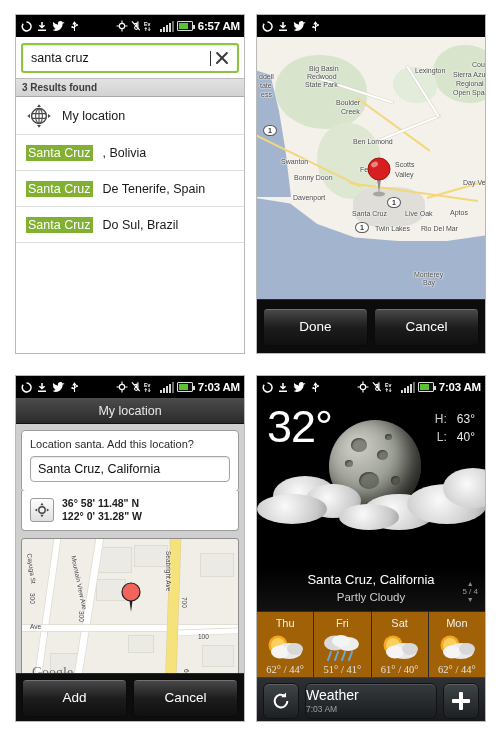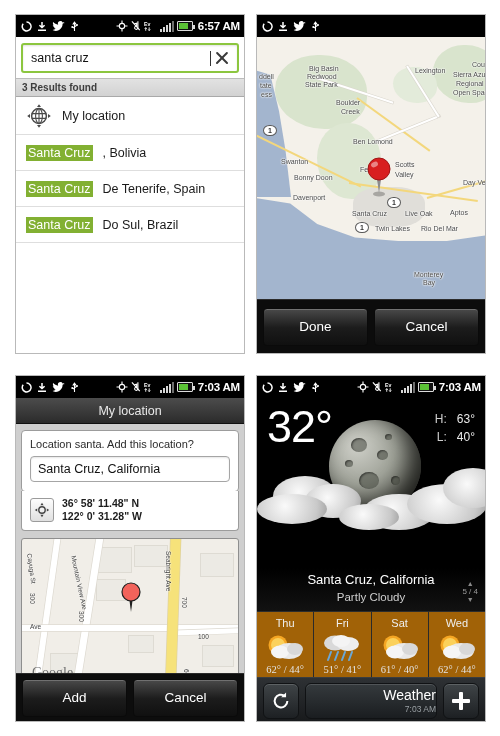--- a/index.html
+++ b/index.html
@@ -264,21 +264,21 @@
     border:1px solid #101214;
     box-shadow: inset 0 1px 0 rgba(255,255,255,.16);
     display:flex; align-items:center; justify-content:center;
     color:#fff; cursor:pointer; flex:0 0 36px;
   }
   .wx-bar-mid {
     flex:1; height:36px; border-radius:6px;
     background: linear-gradient(#353a3d,#1a1d20);
     border:1px solid #101214;
     box-shadow: inset 0 1px 0 rgba(255,255,255,.14);
-    display:flex; flex-direction:column; align-items:flex-end; justify-content:center;
+    display:flex; flex-direction:column; align-items:flex-start; justify-content:center;
     cursor:pointer;
   }
   .wx-bar-mid .t { color:#fff; font-size: 14px; }
   .wx-bar-mid .s { color:#9aa0a4; font-size: 8.5px; margin-top:1px; }
   .plus { position:relative; width:18px; height:18px; }
   .plus::before,.plus::after{content:"";position:absolute;background:#fff;border-radius:1px}
   .plus::before{left:0;top:7px;width:18px;height:4px}
   .plus::after{left:7px;top:0;width:4px;height:18px}
 </style>
 </head>
@@ -696,21 +696,21 @@
                 <circle cx="16" cy="13" r="9.5" fill="#f5a623"></circle>
                 <circle cx="16" cy="13" r="7" fill="#fbd15b"></circle>
                 <ellipse cx="27" cy="19" rx="13" ry="8" fill="#e9e9e9"></ellipse>
                 <ellipse cx="18" cy="20" rx="9" ry="6.5" fill="#f5f5f5"></ellipse>
                 <ellipse cx="33" cy="17" rx="8" ry="6" fill="#d8d8d8"></ellipse>
               </svg>
           </div>
           <div class="fc-temp">61° / 40°</div>
         </div>
         <div class="fc-col">
-          <div class="fc-day">Wed</div>
+          <div class="fc-day">Mon</div>
           <div class="fc-ic">
             <svg width="46" height="30" viewBox="0 0 46 30">
                 <circle cx="16" cy="13" r="9.5" fill="#f5a623"></circle>
                 <circle cx="16" cy="13" r="7" fill="#fbd15b"></circle>
                 <ellipse cx="27" cy="19" rx="13" ry="8" fill="#e9e9e9"></ellipse>
                 <ellipse cx="18" cy="20" rx="9" ry="6.5" fill="#f5f5f5"></ellipse>
                 <ellipse cx="33" cy="17" rx="8" ry="6" fill="#d8d8d8"></ellipse>
               </svg>
           </div>
           <div class="fc-temp">62° / 44°</div>

